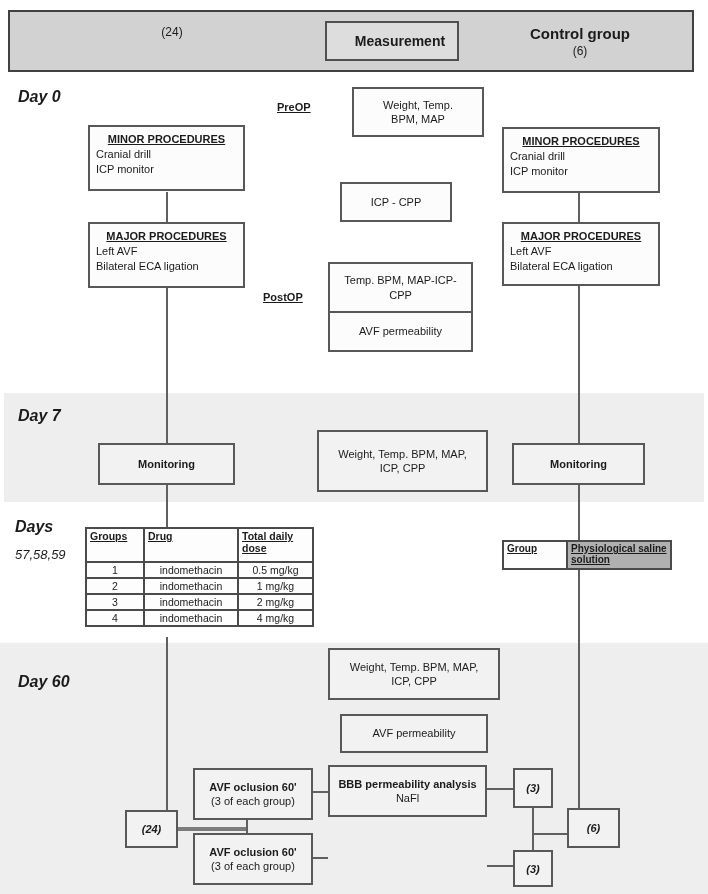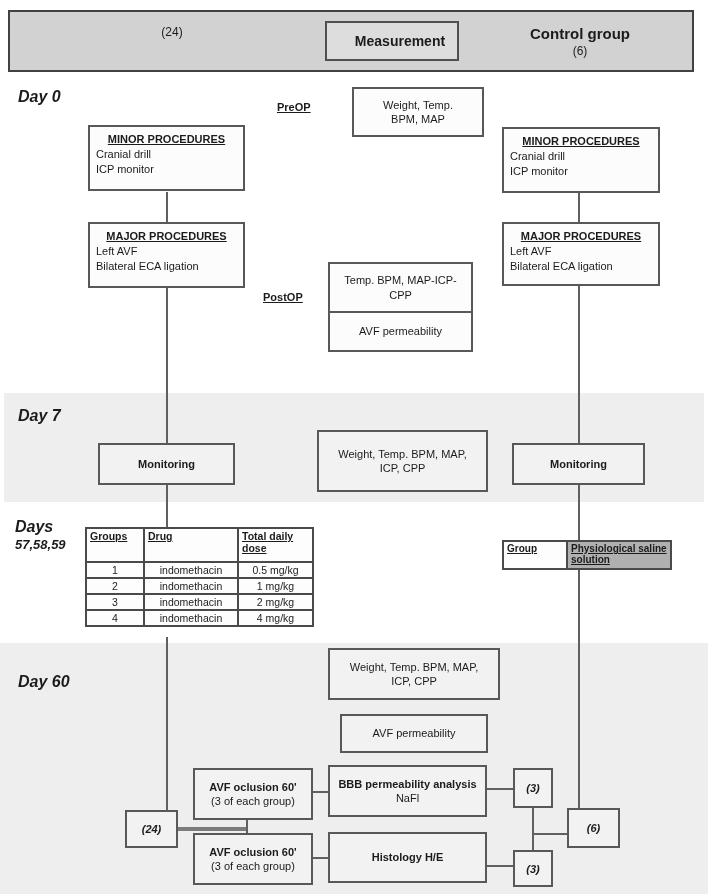--- a/index.html
+++ b/index.html
@@ -15,21 +15,21 @@
   .hgroup{position:absolute;text-align:center;line-height:1.25;}
   .hgroup .t{font-weight:bold;font-size:15px;}
   .hgroup .c{font-size:12px;}
   .measure-box{
     position:absolute;left:325px;top:21px;width:134px;height:40px;
     background:#dddddd;border:2px solid #4f4f4f;box-sizing:border-box;
     display:flex;align-items:center;justify-content:center;
     font-weight:bold;font-size:14px;padding-left:16px;
   }
   .daylabel{position:absolute;font-weight:bold;font-style:italic;font-size:16px;}
-  .daylabel .sub{font-weight:bold;font-size:13px;display:block;margin-top:1px;}
+  .daylabel .sub{font-weight:normal;font-size:13px;display:block;margin-top:11px;}
   .box{
     position:absolute;background:#fcfcfc;border:2px solid #58585a;
     box-sizing:border-box;font-size:11px;line-height:1.3;
   }
   .box.tint{background:#f2f2f2;}
   .box.center{display:flex;flex-direction:column;align-items:center;justify-content:center;text-align:center;}
   .box.proc{padding:5px 6px 2px 6px;}
   .box-title{font-weight:bold;text-decoration:underline;text-align:center;margin-bottom:1px;}
   .box-line{text-align:left;}
   .ulbl{position:absolute;font-weight:bold;font-size:11px;text-decoration:underline;}
@@ -126,20 +126,23 @@
     <div class="box-title">MAJOR PROCEDURES</div>
     <div class="box-line">Left AVF</div>
     <div class="box-line">Bilateral ECA ligation</div>
   </div>
 
   <div class="ulbl" style="left:277px;top:101px;">PreOP</div>
   <div class="box center" style="left:328px;top:87px;width:132px;height:50px;margin-left:24px;">
     <div>Weight, Temp.</div>
     <div>BPM, MAP</div>
   </div>
+  <div class="box center" style="left:340px;top:182px;width:112px;height:40px;">
+    <div>ICP - CPP</div>
+  </div>
   <div class="ulbl" style="left:263px;top:291px;">PostOP</div>
   <div class="box center" style="left:328px;top:262px;width:145px;height:51px;">
     <div>Temp. BPM, MAP-ICP-</div>
     <div>CPP</div>
   </div>
   <div class="box center" style="left:328px;top:311px;width:145px;height:41px;">
     <div>AVF permeability</div>
   </div>
 
   <div class="box proc" style="left:502px;top:127px;width:158px;height:66px;">
@@ -216,23 +219,20 @@
     <div>(3 of each group)</div>
   </div>
   <div class="box tint center" style="left:328px;top:765px;width:159px;height:52px;">
     <div class="ubold">BBB permeability analysis</div>
     <div>NaFl</div>
   </div>
   <div class="box tint center" style="left:193px;top:833px;width:120px;height:52px;">
     <div class="ubold">AVF oclusion 60'</div>
     <div>(3 of each group)</div>
   </div>
-  <div class="box tint center" style="left:328px;top:832px;width:159px;height:51px;">
-    <div class="ubold">Histology H/E</div>
-  </div>
 
   <div class="countbox" style="left:125px;top:810px;width:53px;height:38px;">
     <span>(24)</span>
   </div>
   <div class="countbox" style="left:513px;top:768px;width:40px;height:40px;">
     <span>(3)</span>
   </div>
   <div class="countbox" style="left:513px;top:850px;width:40px;height:37px;">
     <span>(3)</span>
   </div>

